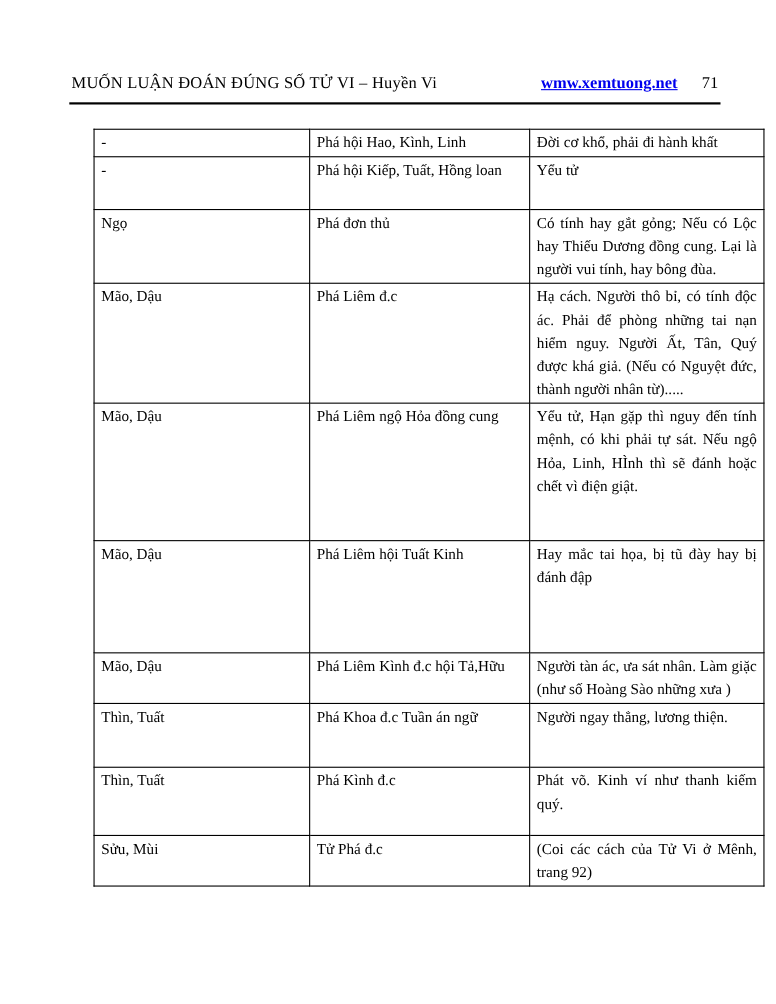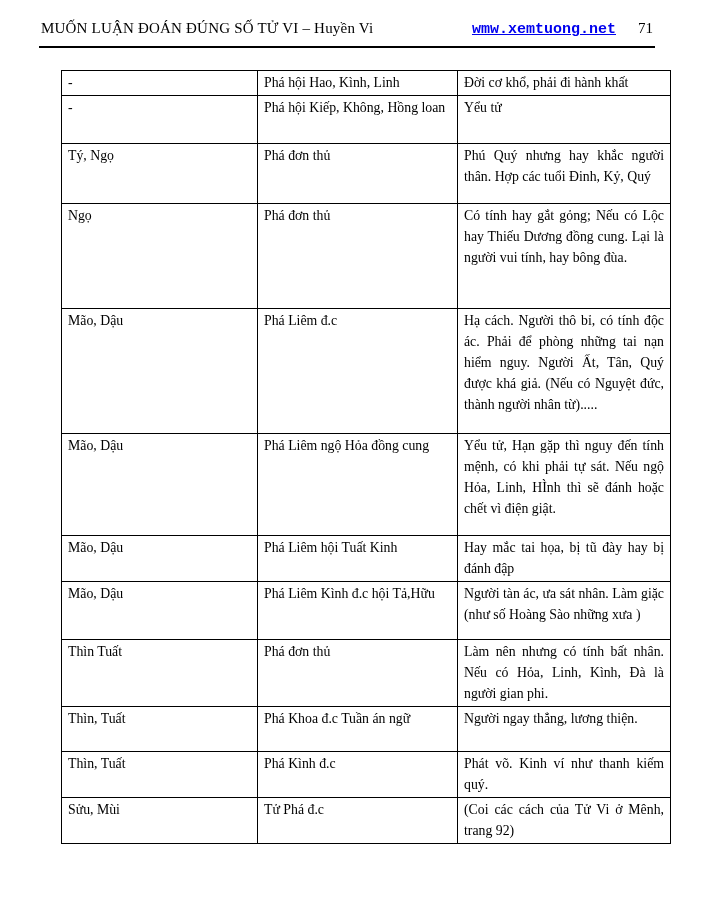--- a/index.html
+++ b/index.html
@@ -7,49 +7,50 @@
     width:705px;height:913px;
     background:#ffffff;
     font-family:"Liberation Serif", serif;
     color:#000;
     position:relative;
     overflow:hidden;
   }
   .page{
     width:705px;height:913px;
     box-sizing:border-box;
-    padding:14px 50px 0 39px;
+    padding:14px 50px 0 63px;
   }
   
   .header{
     display:flex;
     align-items:baseline;
     justify-content:space-between;
     padding:6px 2px 8px 2px;
   }
   .header-title{
     font-size:15px;
     letter-spacing:.2px;
     white-space:nowrap;
   }
   .header-right{
     display:flex;
     align-items:baseline;
     gap:22px;
   }
   .site-link{
-    font-family:Liberation Mono, monospace;
+    font-family:Liberation Serif, serif;
     font-weight:bold;
     font-size:15px;
     color:#0000ee;
     text-decoration:underline;
     cursor:pointer;
   }
   .page-number{
     font-size:15px;
+    margin-top:48px;
   }
   .header-rule{
     border:0;
     border-top:2px solid #000;
     margin:0 0 0 0;
   }
   
   .tbl-wrap{ margin:22px 0 0 22px; }
   table.tbl{
     border-collapse:collapse;
@@ -98,27 +99,22 @@
   <div class="tbl-wrap">
     <table class="tbl">
       <tbody>
           <tr>
             <td class="col-cung">-</td>
             <td class="col-cach">Phá hội Hao, Kình, Linh</td>
             <td class="col-luan">Đời cơ khổ, phải đi hành khất</td>
           </tr>
           <tr>
             <td class="col-cung">-</td>
-            <td class="col-cach">Phá hội Kiếp, Không, Hồng loan</td>
+            <td class="col-cach">Phá hội Kiếp, Tuất, Hồng loan</td>
             <td class="col-luan">Yểu tử</td>
-          </tr>
-          <tr>
-            <td class="col-cung">Tý, Ngọ</td>
-            <td class="col-cach">Phá đơn thủ</td>
-            <td class="col-luan">Phú Quý nhưng hay khắc người thân. Hợp các tuổi Đinh, Kỷ, Quý</td>
           </tr>
           <tr>
             <td class="col-cung">Ngọ</td>
             <td class="col-cach">Phá đơn thủ</td>
             <td class="col-luan">Có tính hay gắt gỏng; Nếu có Lộc hay Thiếu Dương đồng cung. Lại là người vui tính, hay bông đùa.</td>
           </tr>
           <tr>
             <td class="col-cung">Mão, Dậu</td>
             <td class="col-cach">Phá Liêm đ.c</td>
             <td class="col-luan">Hạ cách. Người thô bỉ, có tính độc ác. Phải để phòng những tai nạn hiểm nguy. Người Ất, Tân, Quý được khá giả. (Nếu có Nguyệt đức, thành người nhân từ).....</td>
@@ -132,25 +128,20 @@
             <td class="col-cung">Mão, Dậu</td>
             <td class="col-cach">Phá Liêm hội Tuất Kinh</td>
             <td class="col-luan">Hay mắc tai họa, bị tũ đày hay bị đánh đập</td>
           </tr>
           <tr>
             <td class="col-cung">Mão, Dậu</td>
             <td class="col-cach">Phá Liêm Kình đ.c hội Tả,Hữu</td>
             <td class="col-luan">Người tàn ác, ưa sát nhân. Làm giặc (như số Hoàng Sào những xưa )</td>
           </tr>
           <tr>
-            <td class="col-cung">Thìn Tuất</td>
-            <td class="col-cach">Phá đơn thủ</td>
-            <td class="col-luan">Làm nên nhưng có tính bất nhân. Nếu có Hỏa, Linh, Kình, Đà là người gian phi.</td>
-          </tr>
-          <tr>
             <td class="col-cung">Thìn, Tuất</td>
             <td class="col-cach">Phá Khoa đ.c Tuần án ngữ</td>
             <td class="col-luan">Người ngay thẳng, lương thiện.</td>
           </tr>
           <tr>
             <td class="col-cung">Thìn, Tuất</td>
             <td class="col-cach">Phá Kình đ.c</td>
             <td class="col-luan">Phát võ. Kinh ví như thanh kiếm quý.</td>
           </tr>
           <tr>

